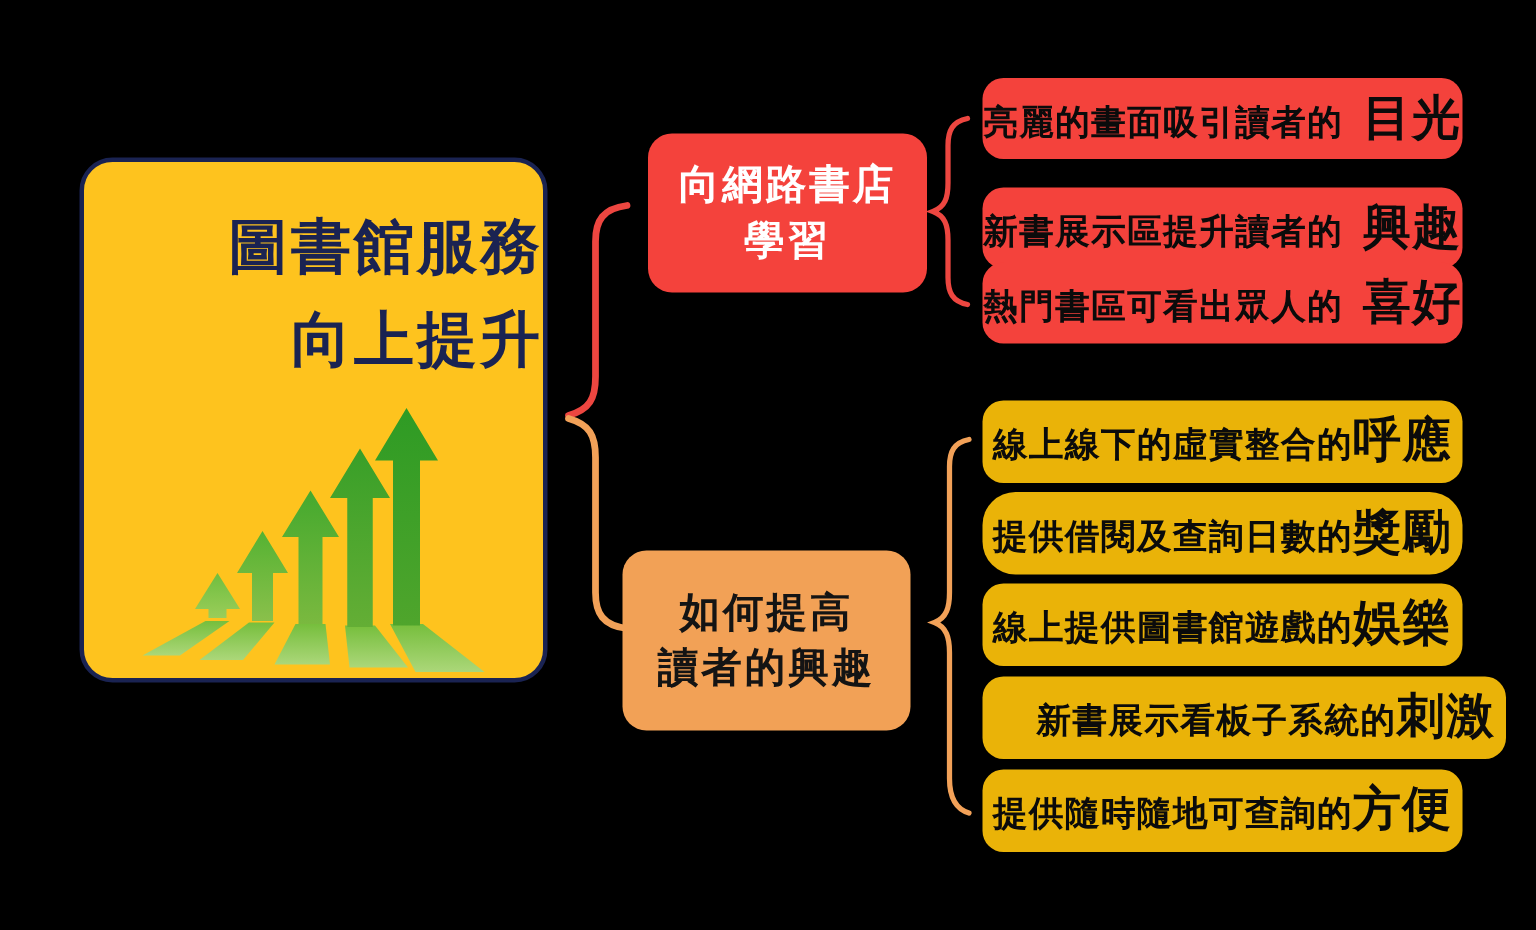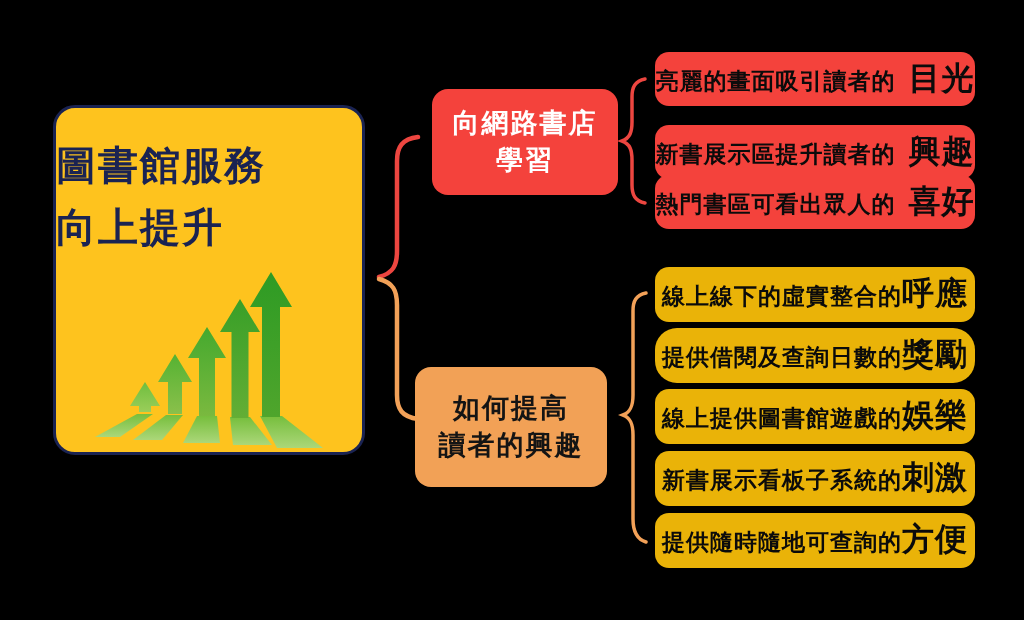--- a/index.html
+++ b/index.html
@@ -7,21 +7,21 @@
     position:relative;width:1024px;height:620px;background:#000000;
     overflow:hidden;font-family:"Liberation Sans",sans-serif;
   }
   
   .topic{
     position:absolute;left:53px;top:105px;width:312px;height:350px;
     background:#FEC31E;border:3px solid #1A2352;border-radius:22px;
     box-sizing:border-box;
   }
   .topic-title{
-    margin-top:26px;text-align:left;color:#1A2352;
+    margin-top:26px;text-align:right;color:#1A2352;
     font-size:40px;font-weight:700;line-height:62px;letter-spacing:2px;
   }
   .arrows{position:absolute;left:34px;top:153px;width:270px;height:200px;}
   
   .links{position:absolute;left:0;top:0;width:1024px;height:620px;pointer-events:none;}
   
   .branch{
     position:absolute;display:flex;flex-direction:column;justify-content:center;
     text-align:center;border-radius:16px;box-sizing:border-box;
     font-weight:700;font-size:27px;line-height:37px;letter-spacing:2px;
@@ -32,21 +32,21 @@
   .item{
     position:absolute;left:655px;width:320px;height:54px;border-radius:14px;
     display:flex;justify-content:center;align-items:baseline;
     color:#0B0B0B;font-weight:700;letter-spacing:1px;white-space:nowrap;
   }
   .item .lead{font-size:23px;line-height:52px;}
   .item .emph{font-size:32px;line-height:52px;}
   .item.i-red{background:#F4423C;gap:13px;}
   .item.i-orange{background:#eab308;height:55px;}
   .r1{top:52px;}.r2{top:125px;}.r3{top:175px;}
-  .o1{top:267px;}.o2{top:328px;border-radius:22px;}.o3{top:389px;}.o4{top:451px;}.o5{top:513px;}
+  .o1{top:267px;}.o2{top:328px;border-radius:22px;}.o3{top:389px;}.o4{top:451px;padding-left:29px;}.o5{top:513px;}
 </style>
 </head>
 <body>
 
 <div class="stage">
 
   <div class="topic">
     <div class="topic-title">
       <div>圖書館服務</div>
       <div>向上提升</div>

